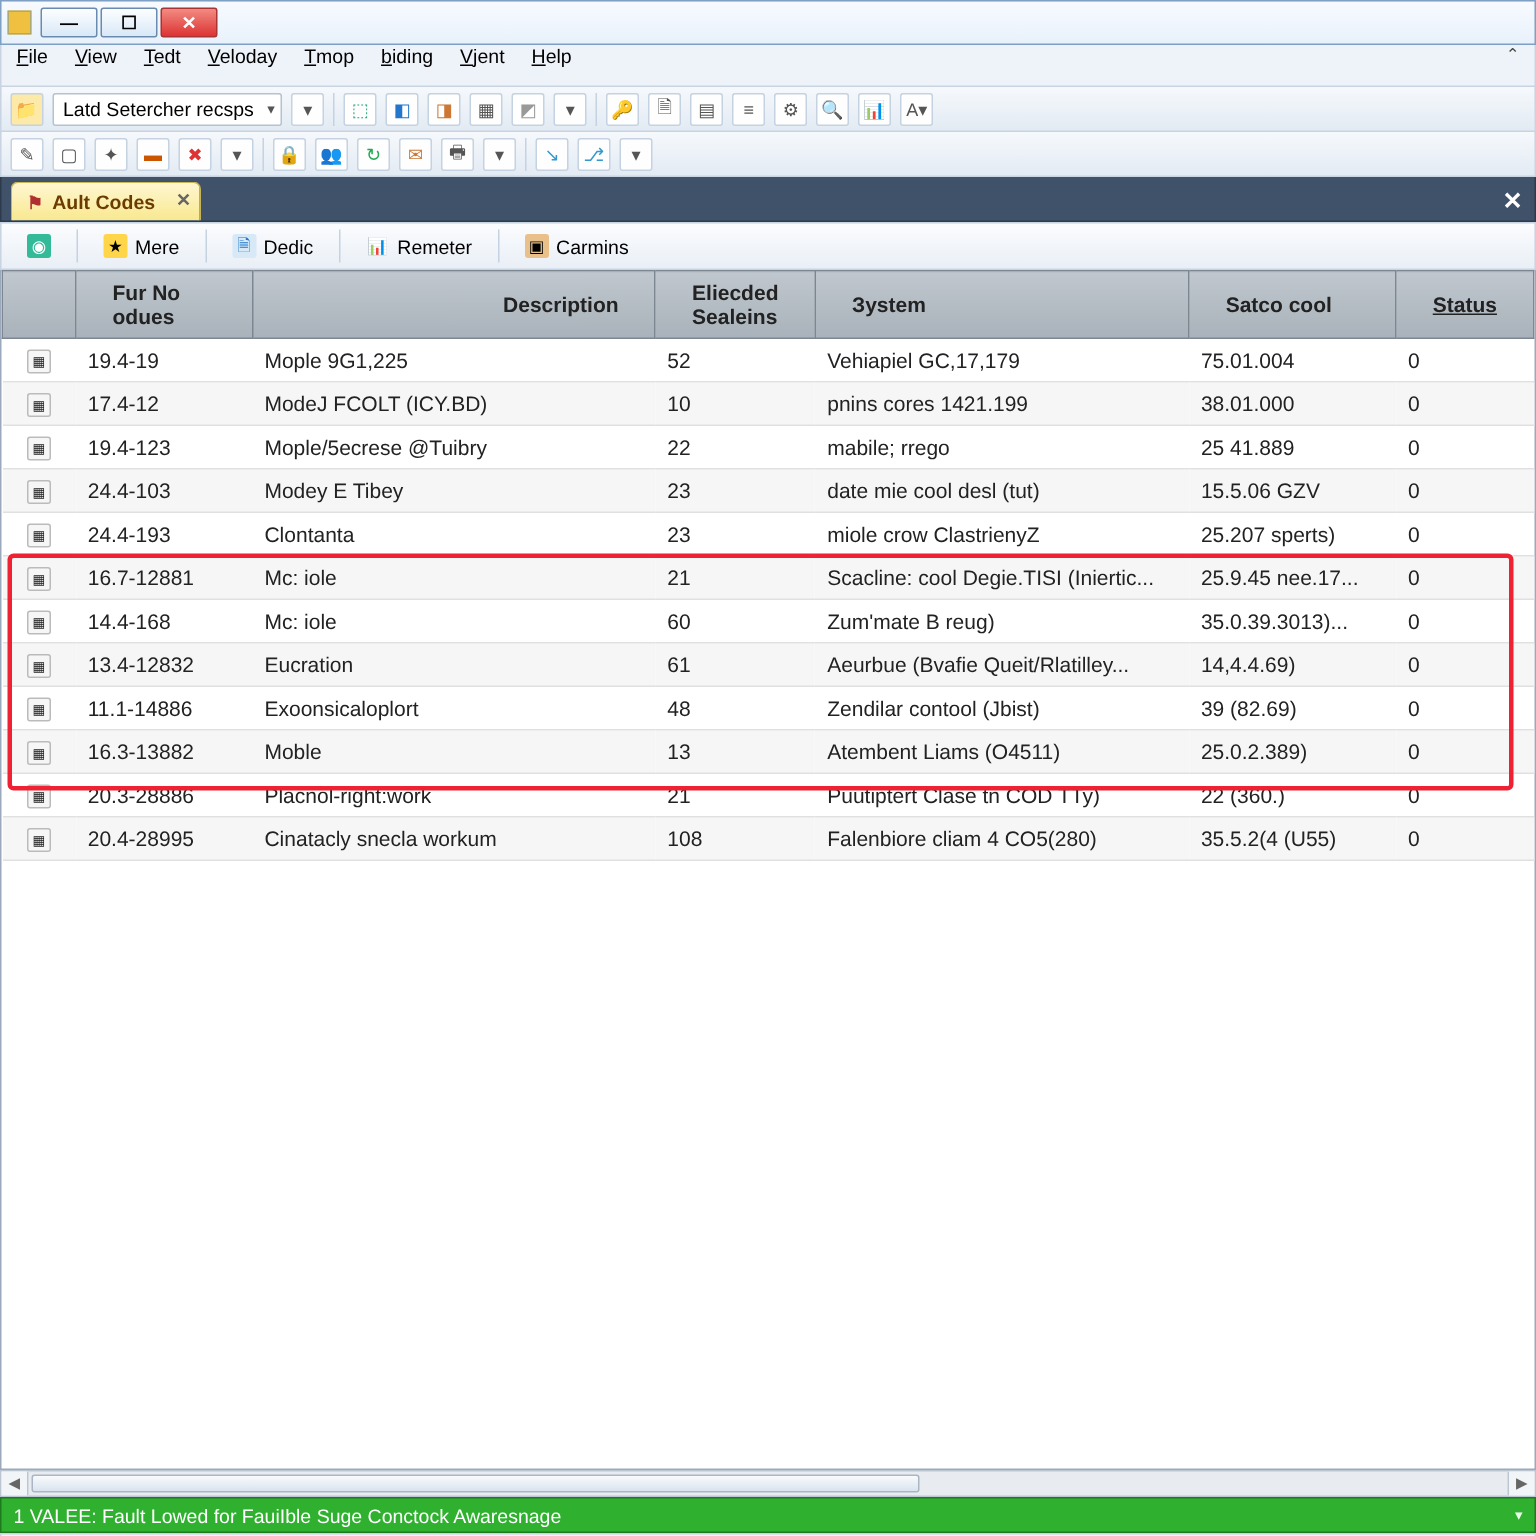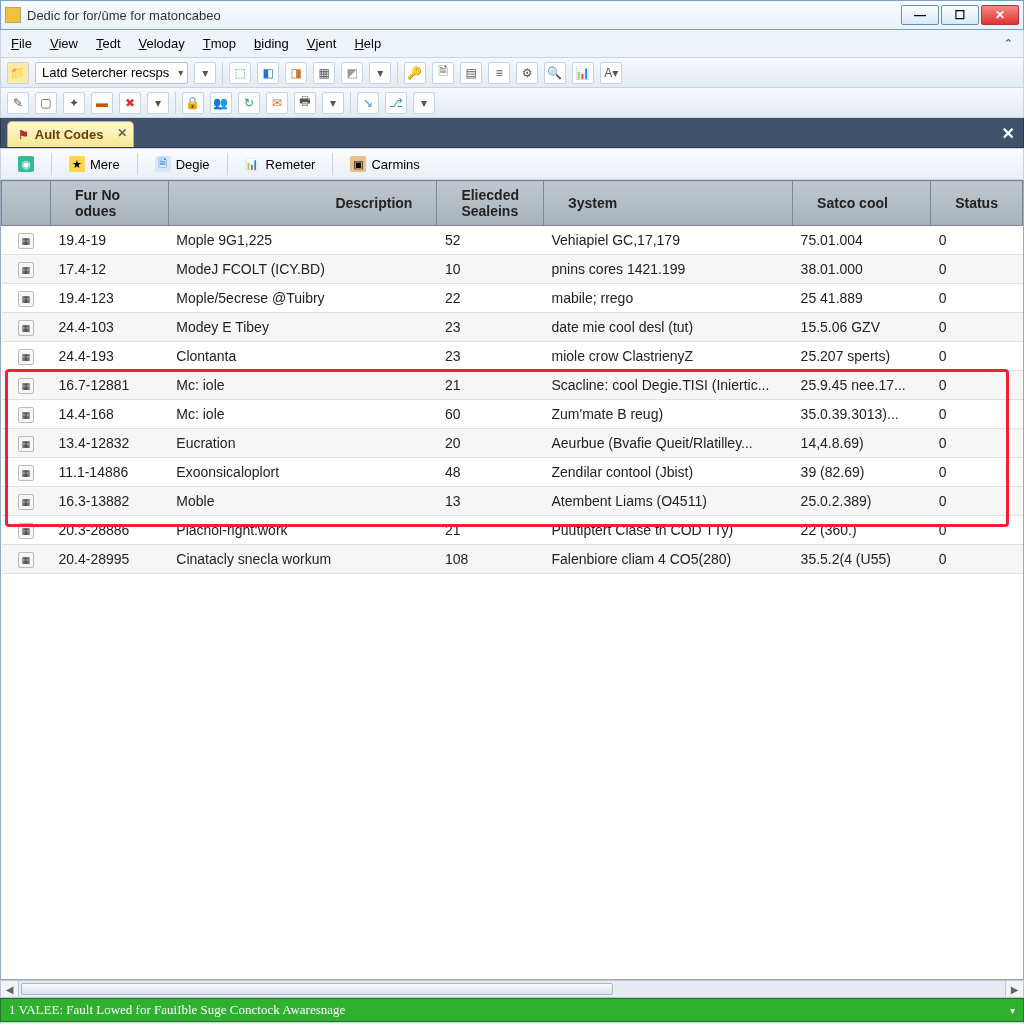--- a/index.html
+++ b/index.html
@@ -8,21 +8,21 @@
   
   .titlebar { height: 30px; background: linear-gradient(#f7fbff,#e8f1fb); border: 1px solid #7ea0c4; display: flex; align-items: center; padding: 0 4px; }
   .titlebar .app-icon { width: 16px; height: 16px; background: #f0c040; border: 1px solid #aa7; margin-right: 6px; }
   .titlebar .title-text { flex: 1; color: #333; font-size: 13px; }
   .win-btns { display: flex; gap: 2px; }
   .win-btn { width: 38px; height: 20px; border: 1px solid #6a8bb0; border-radius: 2px; background: linear-gradient(#fcfeff,#d9e8f7); display: flex; align-items: center; justify-content: center; font-weight: bold; font-family: Arial; }
   .win-btn.close { background: linear-gradient(#f28b82,#d33); border-color:#a33; color:#fff; }
   .win-btn span { font-size: 12px; }
 
   
-  .menubar { height: 28px; display: flex; align-items: center; gap: 18px; padding: 0 10px; background: #eef3fa; border: 1px solid #c8d4e2; border-top: none; }
+  .menubar { height: 28px; display: flex; align-items: flex-start; gap: 18px; padding: 0 10px; background: #eef3fa; border: 1px solid #c8d4e2; border-top: none; }
   .menubar .menu-item { cursor: default; }
   .menubar .menu-item span.u { text-decoration: underline; }
   .menubar .chev-up { margin-left: auto; font-size: 11px; color:#444; }
 
   
   .toolbar { height: 30px; display: flex; align-items: center; gap: 6px; padding: 0 6px; background: linear-gradient(#f6f9fc,#e2eaf3); border: 1px solid #c8d4e2; border-top: none; }
   .tbtn { width: 22px; height: 22px; border: 1px solid #c4d2e1; border-radius: 2px; display: inline-flex; align-items: center; justify-content: center; font-size: 12px; background: #fefefe; color:#555; }
   .dropdown { height: 22px; border: 1px solid #b4c2d1; background: #fff; display: inline-flex; align-items: center; padding: 0 18px 0 6px; position: relative; border-radius: 2px; }
   .dropdown::after { content: "▾"; position: absolute; right: 4px; font-size: 10px; color: #555; }
   .sep { width: 1px; height: 22px; background: #c4d2e1; }
@@ -45,40 +45,39 @@
   th { background: linear-gradient(#c0c7ce,#a9b2ba); border: 1px solid #7d8791; padding: 6px 24px; text-align: left; font-weight: bold; color:#222; font-size: 14px; }
   td { border-bottom: 1px solid #e0e0e0; padding: 6px 8px; font-size: 14px; color:#222; }
   tr.alt td { background: #f6f6f6; }
   td.ico { width: 28px; text-align:center; padding:4px 2px; }
   td.ico span { display:inline-block; width:16px; height:16px; border:1px solid #bbb; border-radius:2px; background:#f6f6f6; font-size:9px; line-height:14px; }
   .col-code { width: 120px; }
   .col-desc { width: 280px; text-align: right; }
   .col-seal { width: 100px; }
   .col-sys { width: 260px; }
   .col-sat { width: 140px; }
-  .col-stat { width: 70px; }
+  .col-stat { width: 70px; text-decoration: underline; }
 
   .highlight-box { position:absolute; border:3px solid #e23; pointer-events:none; border-radius:4px; }
   .hscroll { height: 18px; background:#e8ecf1; border:1px solid #bcc6d2; display:flex; }
   .hscroll .arrow { width:18px; display:flex; align-items:center; justify-content:center; color:#666; font-size:10px; background:#f2f5f8; border-right:1px solid #bcc6d2; }
   .hscroll .arrow.r { border-right:none; border-left:1px solid #bcc6d2; }
   .hscroll .track { flex:1; position:relative; }
   .hscroll .thumb { position:absolute; left:2px; top:2px; height:12px; width:60%; background:linear-gradient(#f9fbfd,#d9e3ee); border:1px solid #aab6c4; border-radius:2px; }
 
-  .statusbar-green { height: 24px; background: #2fb02f; color: #fff; display:flex; align-items:center; padding:0 8px; font-size:13px; border:1px solid #1e7a1e;font-family:Liberation Serif, serif; }
+  .statusbar-green { height: 24px; background: #2fb02f; color: #fff; display:flex; align-items:center; padding:0 8px; font-size:13px; border:1px solid #1e7a1e; }
   .statusbar-green .dd { margin-left:auto; color:#eaffea; font-size:10px; }
 
   .statusbar2 { height: 24px; background:#eef3fa; border:1px solid #c8d4e2; display:flex; align-items:center; padding:0 8px; font-size:13px; }
 </style>
 </head>
 <body>
 
 <div class="titlebar">
   <span class="app-icon"></span>
-  <span class="title-text">Dedic for for/ûme for matoncabeo</span>
   <div class="win-btns">
     <div class="win-btn">
         <span>—</span>
       </div>
     <div class="win-btn">
         <span>☐</span>
       </div>
     <div class="win-btn close">
         <span>✕</span>
       </div>
@@ -155,21 +154,21 @@
       <span class="picon" style="background:#3b9;color:#fff;">◉</span>
     </span>
   <span class="sep"></span>
   <span class="pbtn">
       <span class="picon" style="background:#ffd54a;">★</span>
       <span>Mere</span>
     </span>
   <span class="sep"></span>
   <span class="pbtn">
       <span class="picon" style="background:#d7e8f7;color:#27c;">🗎</span>
-      <span>Degie</span>
+      <span>Dedic</span>
     </span>
   <span class="sep"></span>
   <span class="pbtn">
       <span class="picon" style="color:#c33;">📊</span>
       <span>Remeter</span>
     </span>
   <span class="sep"></span>
   <span class="pbtn">
       <span class="picon" style="background:#e9c08a;">▣</span>
       <span>Carmins</span>
@@ -250,23 +249,23 @@
           <td>Mc: iole</td>
           <td>60</td>
           <td>Zum'mate B reug)</td>
           <td>35.0.39.3013)...</td>
           <td>0</td>
         </tr>
         <tr class="alt">
           <td class="ico"><span>▦</span></td>
           <td>13.4-12832</td>
           <td>Eucration</td>
-          <td>20</td>
+          <td>61</td>
           <td>Aeurbue (Bvafie Queit/Rlatilley...</td>
-          <td>14,4.8.69)</td>
+          <td>14,4.4.69)</td>
           <td>0</td>
         </tr>
         <tr>
           <td class="ico"><span>▦</span></td>
           <td>11.1-14886</td>
           <td>Exoonsicaloplort</td>
           <td>48</td>
           <td>Zendilar contool (Jbist)</td>
           <td>39 (82.69)</td>
           <td>0</td>

